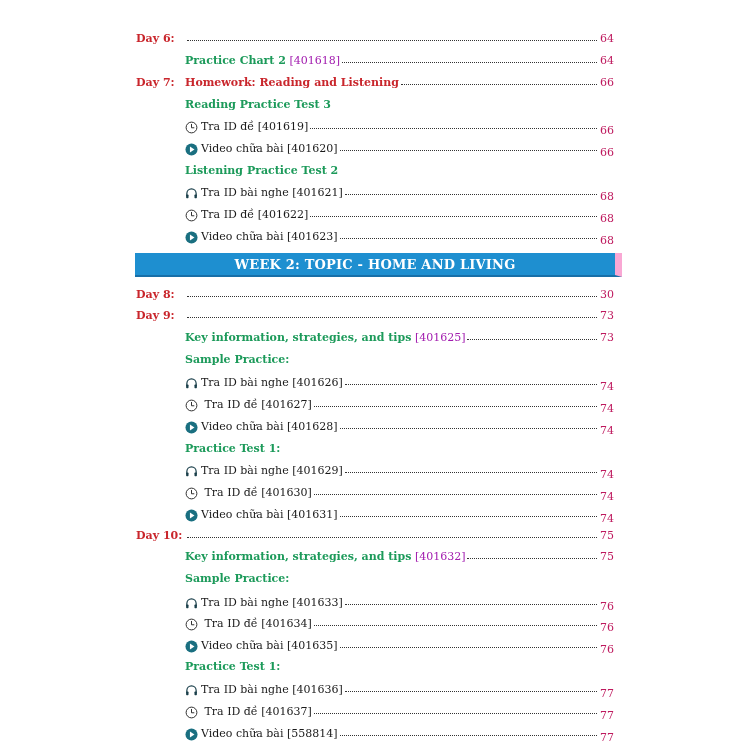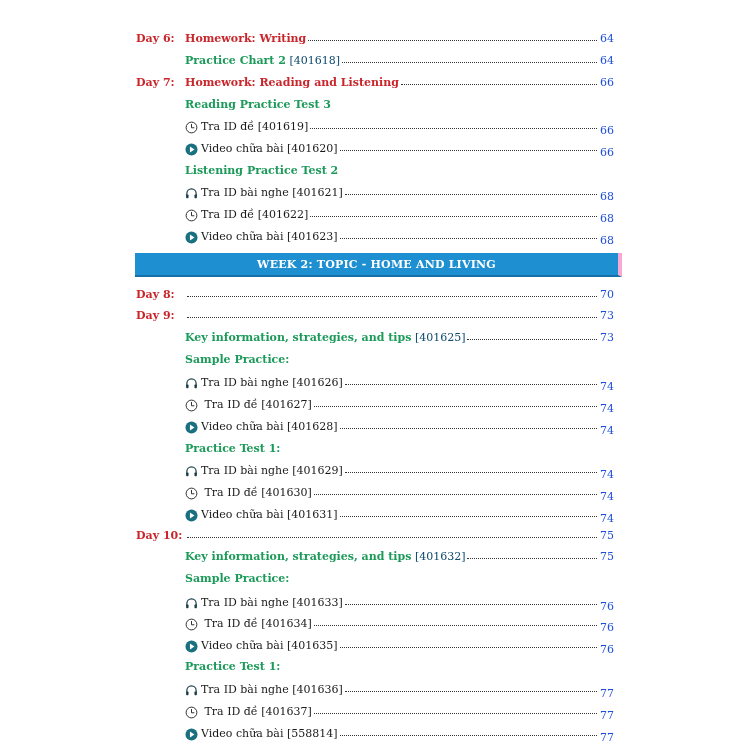--- a/index.html
+++ b/index.html
@@ -6,38 +6,37 @@
     body { width: 750px; height: 750px; position: relative; overflow: hidden;
       font-family: "DejaVu Serif", "Liberation Serif", serif; }
     .toc { position: absolute; left: 0; top: 0; width: 750px; }
     .row { position: absolute; left: 136px; width: 478px; height: 22px;
       display: flex; align-items: baseline; font-size: 11px; line-height: 22px; color: #1a1a1a; }
     .day { width: 49px; flex: none; color: #c9262c; font-weight: bold; white-space: nowrap; }
     .day.spacer { visibility: hidden; }
     .title { white-space: nowrap; display: flex; align-items: center; }
     .red { color: #c9262c; font-weight: bold; }
     .green { color: #1c9a5a; font-weight: bold; }
-    .blk { color: #0c4a6e; }
+    .blk { color: #a21caf; }
     .dots { flex: 1; border-bottom: 1.2px dotted #333; margin: 0 1px 4px 2px; min-width: 10px; height: 1px; align-self: flex-end; position: relative; top: -5px; }
-    .page { flex: none; width: 16px; text-align: right; color: #1d4ed8; }
+    .page { flex: none; width: 16px; text-align: right; color: #be185d; }
     .icon { width: 13px; height: 13px; display: inline-flex; margin-right: 3px; flex: none; }
     .icon svg { width: 13px; height: 13px; }
     .banner { position: absolute; left: 135px; top: 253px; width: 487px; height: 24px;
-      background: #1e8fd0; border-bottom: 2px solid #176fa8; border-right: 4px solid #f9a8d4; box-sizing: border-box;
+      background: #1e8fd0; border-bottom: 2px solid #176fa8; border-right: 7px solid #f9a8d4; box-sizing: border-box;
       display: flex; align-items: center; justify-content: center;
-      color: #ffffff; font-weight: bold; font-size: 11px; letter-spacing: 0.2px; }
+      color: #ffffff; font-weight: bold; font-size: 13px; letter-spacing: 0.2px; }
   </style>
 </head>
 <body>
 
 <div class="toc">
 
   <div class="row" style="top:28px">
     <span class="day">Day 6:</span>
-    <span class="title red">Homework: Writing</span>
     <span class="dots"></span>
     <span class="page">64</span>
   </div>
 
   <div class="row" style="top:50px">
     <span class="day spacer"></span>
     <span class="title"><span class="green">Practice Chart 2</span>&nbsp;<span class="blk">[401618]</span></span>
     <span class="dots"></span>
     <span class="page">64</span>
   </div>
@@ -135,21 +134,21 @@
     <span class="page">68</span>
   </div>
 
   <div class="banner">
     <span>WEEK 2: TOPIC - HOME AND LIVING</span>
   </div>
 
   <div class="row" style="top:284px">
     <span class="day">Day 8:</span>
     <span class="dots"></span>
-    <span class="page">70</span>
+    <span class="page">30</span>
   </div>
 
   <div class="row" style="top:305px">
     <span class="day">Day 9:</span>
     <span class="dots"></span>
     <span class="page">73</span>
   </div>
 
   <div class="row" style="top:327px">
     <span class="day spacer"></span>

